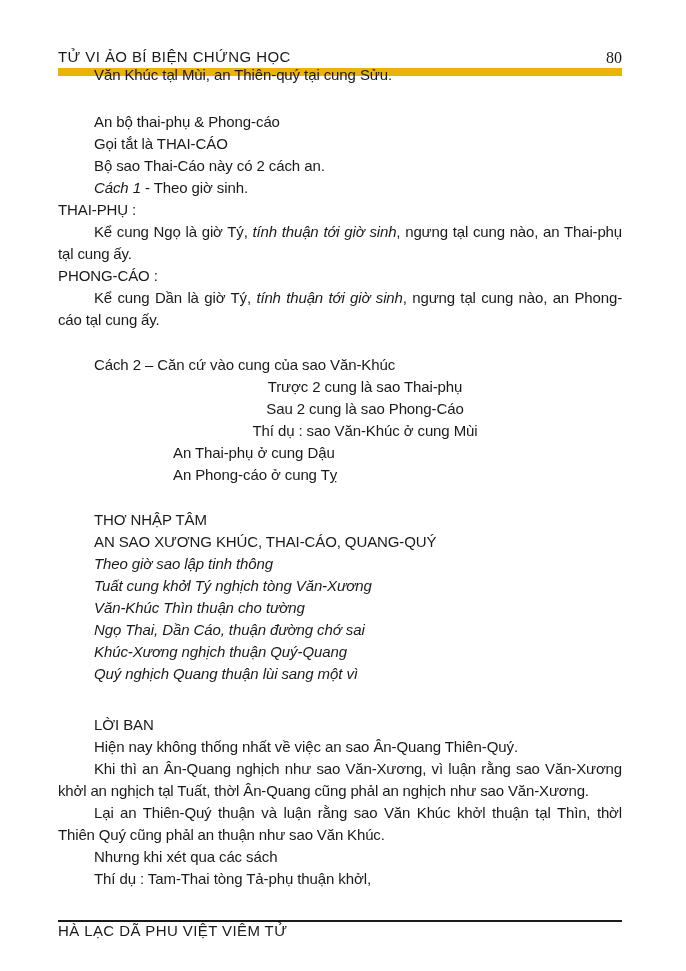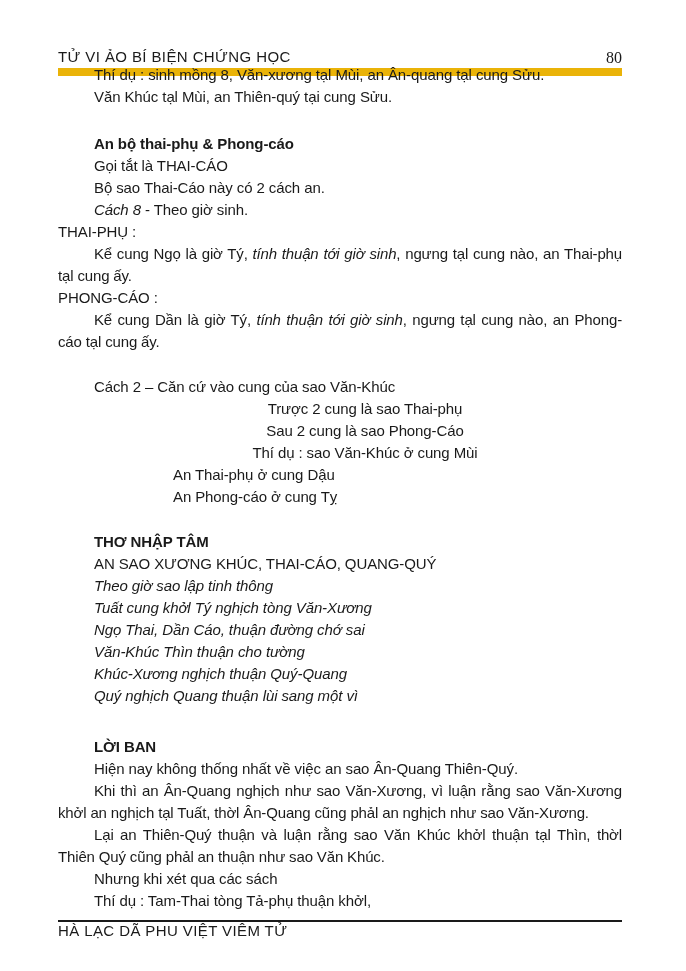--- a/index.html
+++ b/index.html
@@ -25,21 +25,21 @@
   
   .body {
     position:absolute; top:64px; left:58px; right:64px;
     font-size:15px; line-height:22px;
     letter-spacing:-0.1px;
   }
   .body div, .body p { margin:0; }
   .ind  { padding-left:36px; }
   .ind2 { padding-left:50px;text-align:center; }
   .ind3 { padding-left:115px; }
-  .bold { font-weight:bold; }
+  .bold { font-weight:normal; }
   .italic { font-style:italic; }
   .gap25 { margin-top:25px !important; }
   .gap23 { margin-top:23px !important; }
   .gap29 { margin-top:29px !important; }
   .just {
     text-align:justify;
     text-indent:36px;
     letter-spacing:-0.15px;
   }
   
@@ -55,28 +55,27 @@
 
 <div class="page">
 
   <div class="header">
     <span class="running-title">TỬ VI ẢO BÍ BIỆN CHỨNG HỌC</span>
     <span class="page-number">80</span>
   </div>
 
   <div class="body">
 
-    <div class="ind">Thí dụ : sinh mồng 8, Văn-xương tạl Mùi, an Ân-quang tạl cung Sửu.</div>
     <div class="ind">Văn Khúc tạl Mùi, an Thiên-quý tại cung Sửu.</div>
 
     <div class="ind bold gap25">An bộ thai-phụ &amp; Phong-cáo</div>
     <div class="ind">Gọi tắt là THAI-CÁO</div>
     <div class="ind">Bộ sao Thai-Cáo này có 2 cách an.</div>
     <div class="ind">
-      <span class="italic">Cách 8</span><span> - Theo giờ sinh.</span>
+      <span class="italic">Cách 1</span><span> - Theo giờ sinh.</span>
     </div>
 
     <div>THAI-PHỤ :</div>
     <p class="just">
       <span>Kể cung Ngọ là giờ Tý, </span><span class="italic">tính thuận tới giờ sinh</span><span>, ngưng tạl cung nào, an Thai-phụ tạl cung ấy.</span>
     </p>
 
     <div>PHONG-CÁO :</div>
     <p class="just">
       <span>Kể cung Dần là giờ Tý, </span><span class="italic">tính thuận tới giờ sinh</span><span>, ngưng tạl cung nào, an Phong-cáo tạl cung ấy.</span>
@@ -86,22 +85,22 @@
     <div class="ind2">Trược 2 cung là sao Thai-phụ</div>
     <div class="ind2">Sau 2 cung là sao Phong-Cáo</div>
     <div class="ind2">Thí dụ : sao Văn-Khúc ở cung Mùi</div>
     <div class="ind3">An Thai-phụ ở cung Dậu</div>
     <div class="ind3">An Phong-cáo ở cung Tỵ</div>
 
     <div class="ind bold gap23">THƠ NHẬP TÂM</div>
     <div class="ind">AN SAO XƯƠNG KHÚC, THAI-CÁO, QUANG-QUÝ</div>
     <div class="ind italic">Theo giờ sao lập tinh thông</div>
     <div class="ind italic">Tuất cung khởl Tý nghịch tòng Văn-Xương</div>
+    <div class="ind italic">Văn-Khúc Thìn thuận cho tường</div>
     <div class="ind italic">Ngọ Thai, Dần Cáo, thuận đường chớ sai</div>
-    <div class="ind italic">Văn-Khúc Thìn thuận cho tường</div>
     <div class="ind italic">Khúc-Xương nghịch thuận Quý-Quang</div>
     <div class="ind italic">Quý nghịch Quang thuận lùi sang một vì</div>
 
     <div class="ind bold gap29">LỜI BAN</div>
     <div class="ind">Hiện nay không thống nhất về việc an sao Ân-Quang Thiên-Quý.</div>
     <p class="just">Khi thì an Ân-Quang nghịch như sao Văn-Xương, vì luận rằng sao Văn-Xương khởl an nghịch tạl Tuất, thờl Ân-Quang cũng phảl an nghịch như sao Văn-Xương.</p>
     <p class="just">Lại an Thiên-Quý thuận và luận rằng sao Văn Khúc khởl thuận tạl Thìn, thờl Thiên Quý cũng phảl an thuận như sao Văn Khúc.</p>
     <div class="ind">Nhưng khi xét qua các sách</div>
     <div class="ind">Thí dụ : Tam-Thai tòng Tả-phụ thuận khởl,</div>
 

